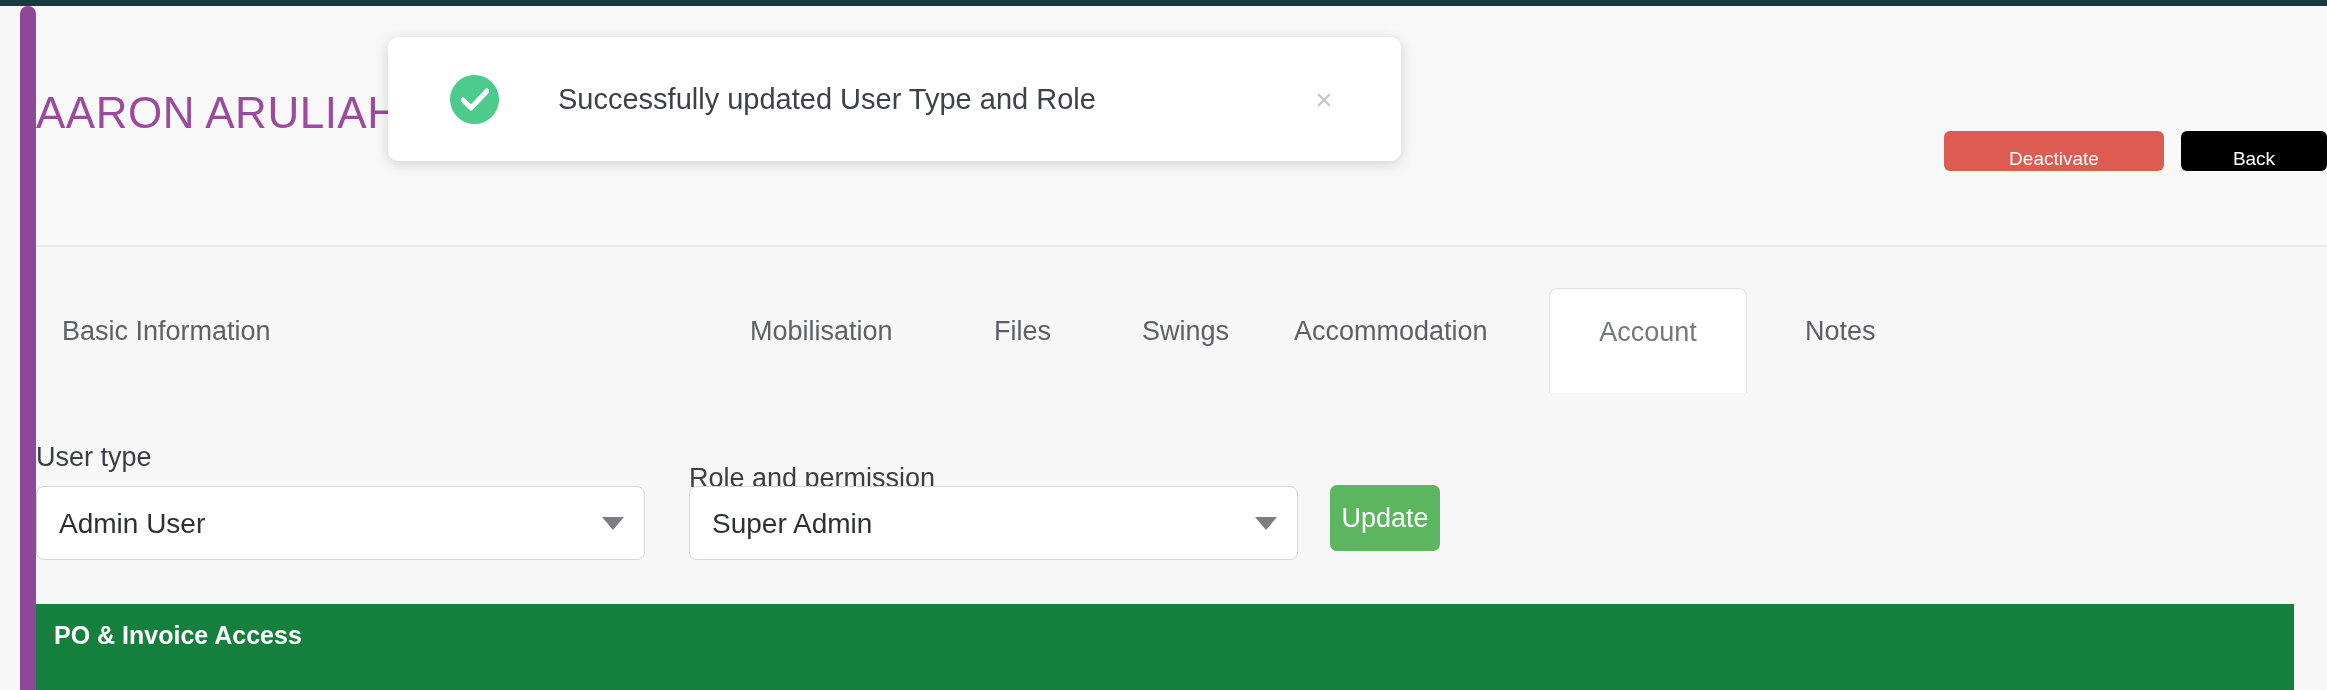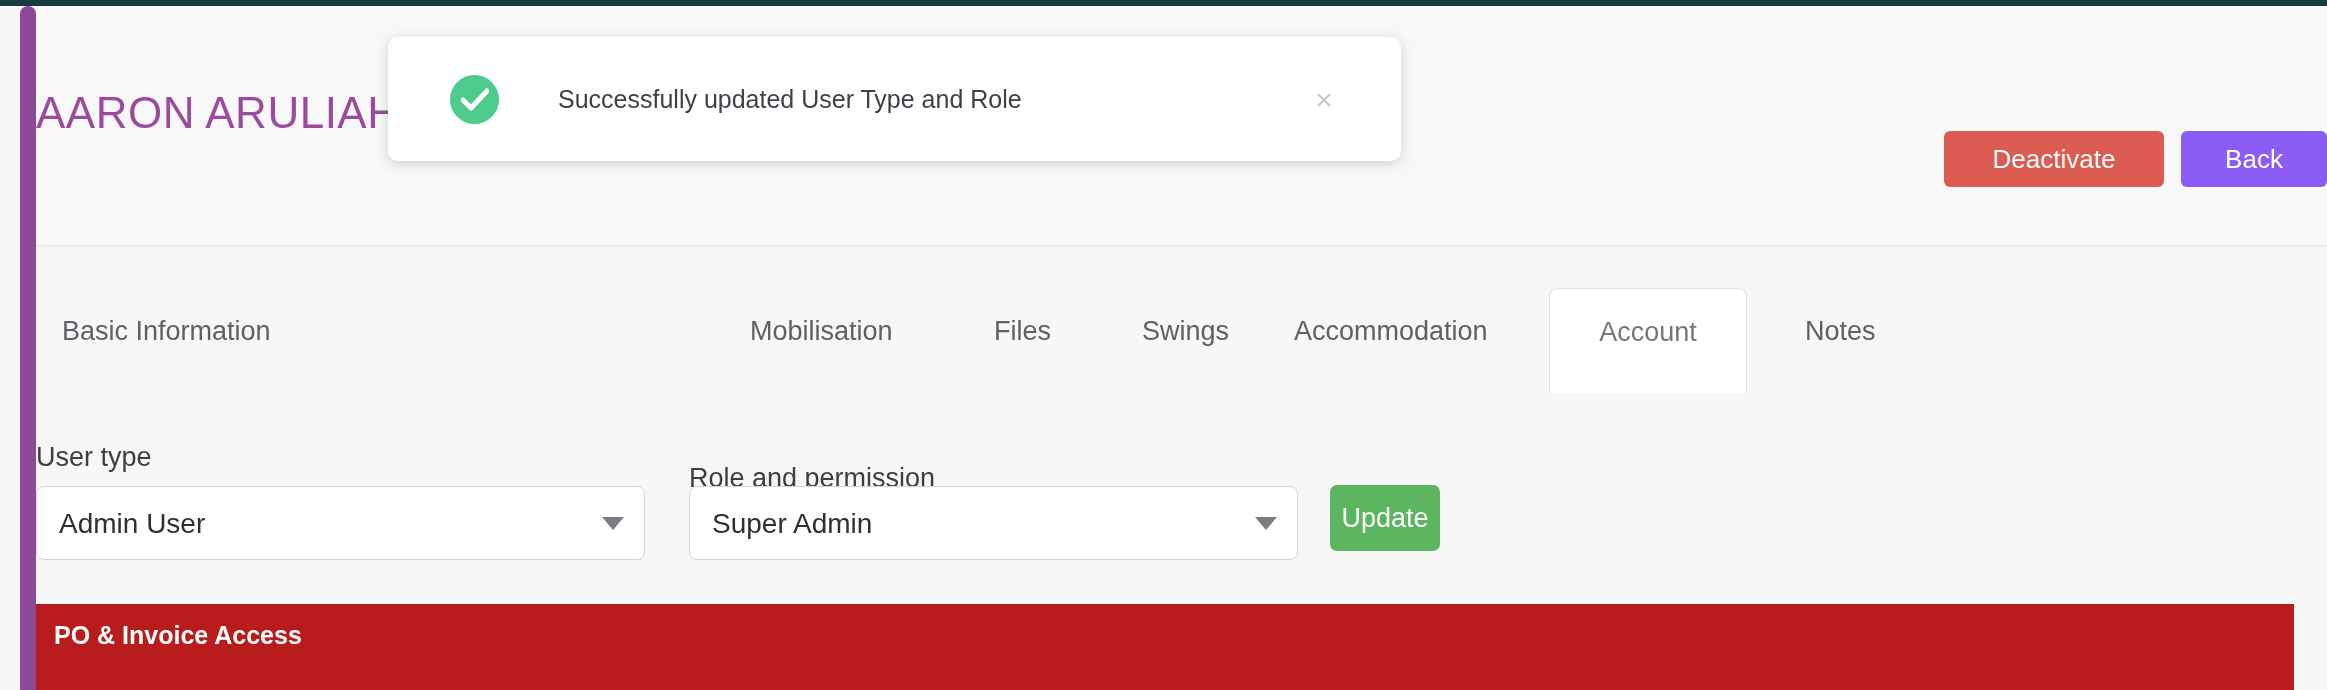--- a/index.html
+++ b/index.html
@@ -64,40 +64,40 @@
     height: 2px;
     background: #eceaec;
   }
 
   .hdr-btn {
     position: absolute;
     border: none;
     border-radius: 6px;
     color: #ffffff;
     font-family: "Liberation Sans", sans-serif;
-    font-size: 26px;
+    font-size: 19px;
     cursor: pointer;
     padding: 0 22px;
-    height: 56px;
+    height: 40px;
     line-height: 56px;
     white-space: nowrap;
   }
 
   #btn-deactivate {
     left: 1944px;
     top: 131px;
     background: #dc5c52;
     width: 220px;
     text-align: center;
   }
 
   #btn-back {
     left: 2181px;
     top: 131px;
-    background: #8b5cf6;
+    background: #000000;
     width: 146px;
     text-align: center;
   }
 
   
   #tabs {
     position: absolute;
     left: 36px;
     top: 288px;
     width: 2291px;
@@ -193,21 +193,21 @@
     white-space: nowrap;
   }
 
   
   #section-bar {
     position: absolute;
     left: 36px;
     top: 604px;
     width: 2258px;
     height: 86px;
-    background: #b91c1c;
+    background: #15803d;
   }
 
   #section-bar-title {
     position: absolute;
     left: 18px;
     top: 17px;
     font-size: 25px;
     font-weight: bold;
     color: #ffffff;
     white-space: nowrap;
@@ -241,21 +241,21 @@
     left: 11px;
     top: 12px;
   }
 
   #toast-message {
     position: absolute;
     left: 170px;
     top: 0;
     height: 148px;
     line-height: 124px;
-    font-size: 25px;
+    font-size: 29px;
     color: #3d4148;
     white-space: nowrap;
   }
 
   #toast-close {
     position: absolute;
     right: 62px;
     top: 48px;
     width: 30px;
     height: 30px;

